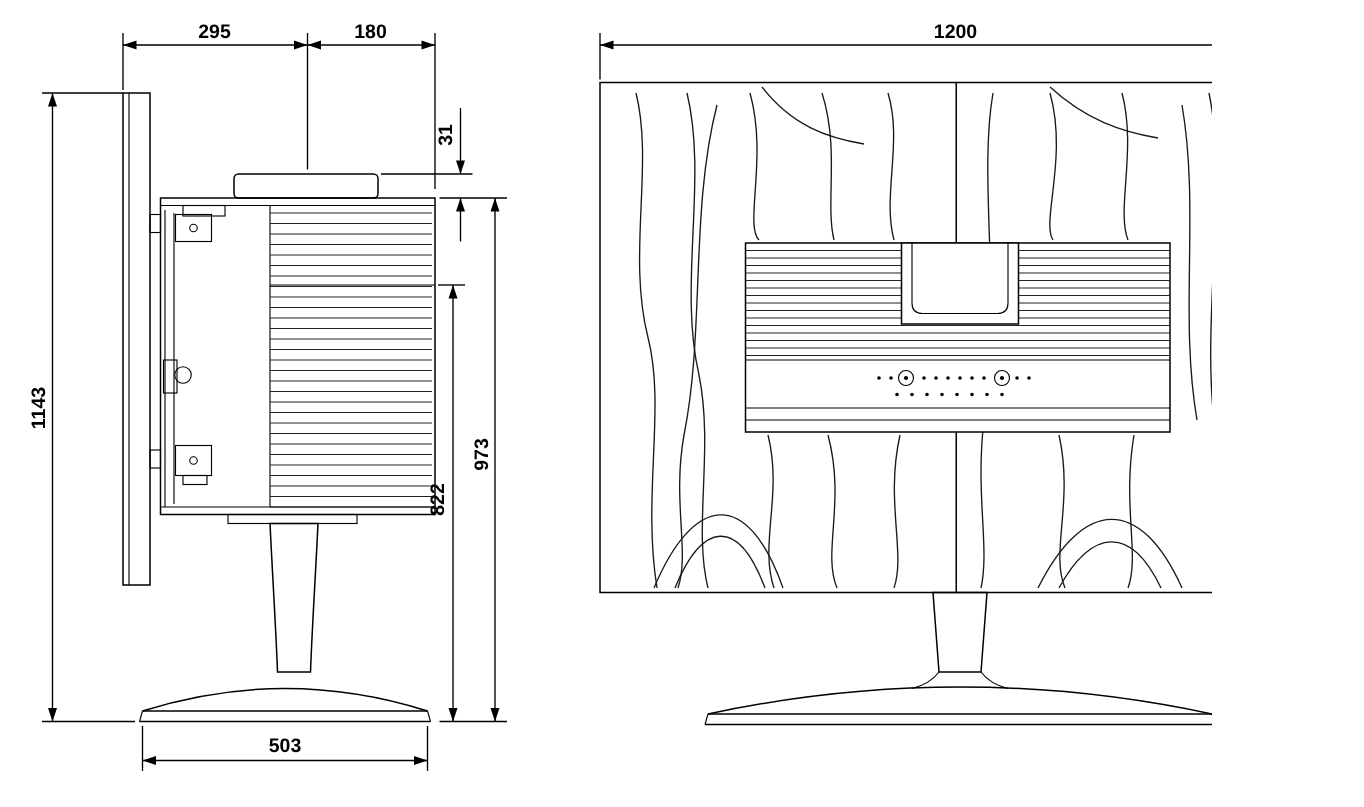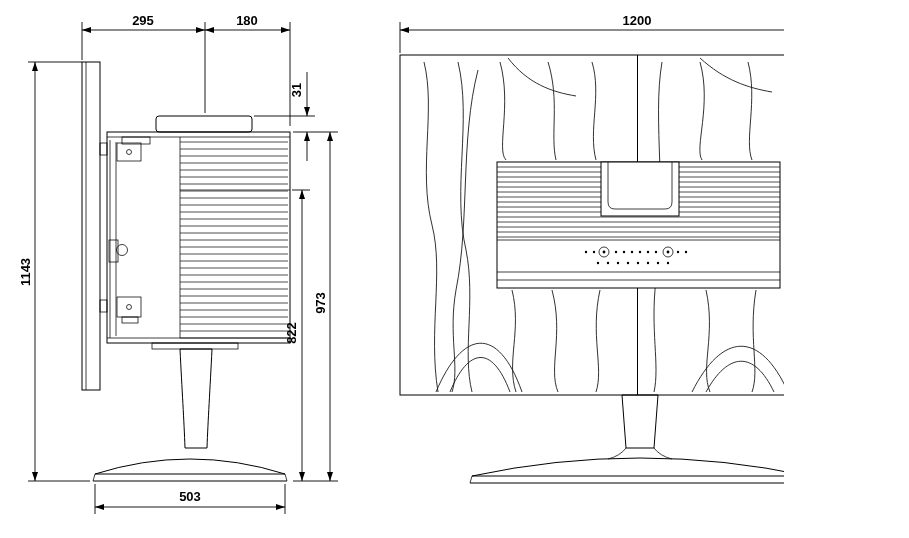--- a/index.html
+++ b/index.html
@@ -1,17 +1,17 @@
 <!DOCTYPE html>
 <html><head>
 <meta charset="utf-8">
 <style>
   html,body{margin:0;padding:0;background:#fff;}
   .canvas{position:relative;width:784px;height:538px;background:#ffffff;overflow:hidden;
-          font-family:"Liberation Sans",sans-serif;}
+          font-family:"Liberation Sans",sans-serif;padding-left:24px;}
   svg{position:absolute;left:0;top:0;}
   .ln{stroke:#000;fill:none;stroke-width:1;}
   .thin{stroke:#000;fill:none;stroke-width:.75;}
   .rib{stroke:#222;fill:none;stroke-width:.8;}
   .grain{stroke:#1a1a1a;fill:none;stroke-width:.9;}
   .dim{stroke:#000;fill:none;stroke-width:.9;}
   .arrow{fill:#000;stroke:none;}
   .whitefill{fill:#fff;stroke:#000;stroke-width:1;}
   .dim-label{font:bold 13px "Liberation Sans",sans-serif;fill:#000;}
 </style>

